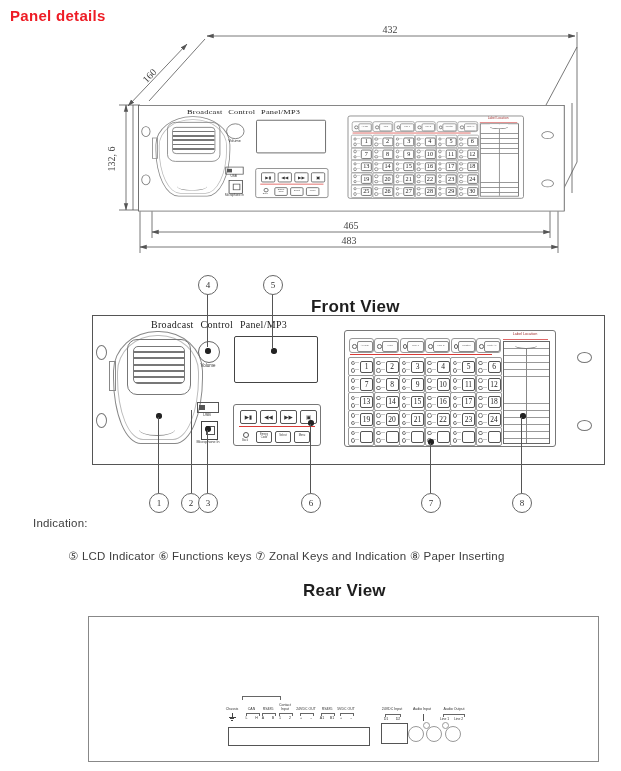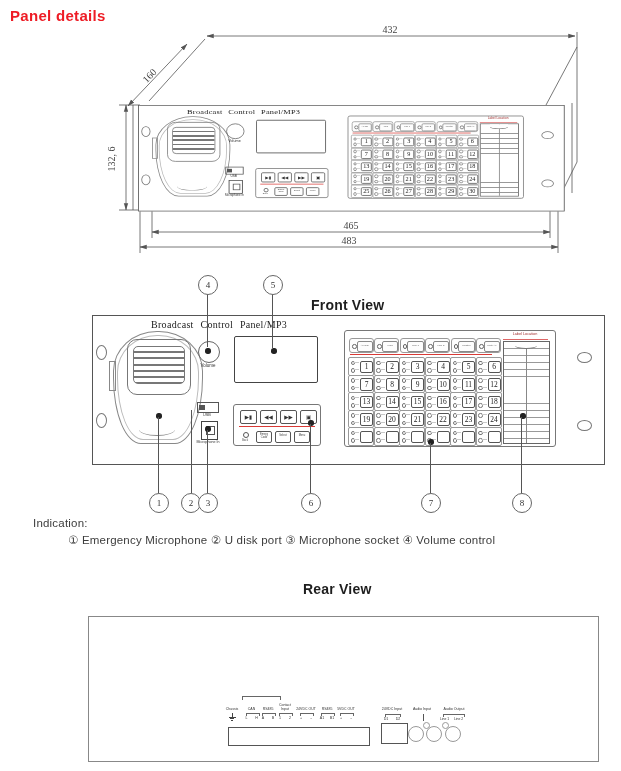--- a/index.html
+++ b/index.html
@@ -1,20 +1,20 @@
 <!DOCTYPE html>
 <html style="--accent: #ee1c25;"><head>
 <meta charset="utf-8">
 <style>
   html,body{margin:0;padding:0}
   body{width:621px;height:771px;background:#fff;overflow:hidden}
   .page{position:relative;width:533px;height:771px;background:#fff;font-family:"Liberation Sans",sans-serif}
   .abs{position:absolute}
   .page-title{position:absolute;left:10px;top:7px;font-size:15px;font-weight:bold;color:var(--accent,#ee1c25);letter-spacing:.3px}
-  .view-title{position:absolute;font-size:14px;font-weight:bold;color:#1e1e1e;letter-spacing:.2px}
+  .view-title{position:absolute;font-size:17px;font-weight:bold;color:#1e1e1e;letter-spacing:.2px}
   .face{position:absolute;width:511px;height:148px;border:1.2px solid #555;background:#fff}
   #dim-face{left:138px;top:105px;transform:scale(.8317,.7095);transform-origin:0 0}
   #front-face{left:92px;top:315px}
   .rear{position:absolute;left:88px;top:616px;width:509px;height:144px;border:1px solid #888;background:#fff}
   .desc-h{position:absolute;left:33px;top:517px;font-size:11.5px;color:#3d3d3d;letter-spacing:.2px;font-family:"Liberation Sans","DejaVu Sans",sans-serif}
   .desc-l{position:absolute;font-size:11.5px;color:#3d3d3d;white-space:nowrap;letter-spacing:.2px;font-family:"Liberation Sans","DejaVu Sans",sans-serif}
   #dims line{stroke:#555;stroke-width:.8}
   #dims text{font:10px "Liberation Serif",serif;fill:#444}
 </style>
 </head>
@@ -634,21 +634,21 @@
       <div style="position: absolute; left: 263px; top: 275px; width: 18px; height: 18px; border: 1px solid rgb(102, 102, 102); border-radius: 50%; background: rgb(255, 255, 255); display: flex; align-items: center; justify-content: center; font: 9px &quot;Liberation Serif&quot;, serif; color: rgb(51, 51, 51);">5</div>
       <div style="position: absolute; left: 149px; top: 493px; width: 18px; height: 18px; border: 1px solid rgb(102, 102, 102); border-radius: 50%; background: rgb(255, 255, 255); display: flex; align-items: center; justify-content: center; font: 9px &quot;Liberation Serif&quot;, serif; color: rgb(51, 51, 51);">1</div>
       <div style="position: absolute; left: 181px; top: 493px; width: 18px; height: 18px; border: 1px solid rgb(102, 102, 102); border-radius: 50%; background: rgb(255, 255, 255); display: flex; align-items: center; justify-content: center; font: 9px &quot;Liberation Serif&quot;, serif; color: rgb(51, 51, 51);">2</div>
       <div style="position: absolute; left: 198px; top: 493px; width: 18px; height: 18px; border: 1px solid rgb(102, 102, 102); border-radius: 50%; background: rgb(255, 255, 255); display: flex; align-items: center; justify-content: center; font: 9px &quot;Liberation Serif&quot;, serif; color: rgb(51, 51, 51);">3</div>
       <div style="position: absolute; left: 301px; top: 493px; width: 18px; height: 18px; border: 1px solid rgb(102, 102, 102); border-radius: 50%; background: rgb(255, 255, 255); display: flex; align-items: center; justify-content: center; font: 9px &quot;Liberation Serif&quot;, serif; color: rgb(51, 51, 51);">6</div>
       <div style="position: absolute; left: 421px; top: 493px; width: 18px; height: 18px; border: 1px solid rgb(102, 102, 102); border-radius: 50%; background: rgb(255, 255, 255); display: flex; align-items: center; justify-content: center; font: 9px &quot;Liberation Serif&quot;, serif; color: rgb(51, 51, 51);">7</div>
       <div style="position: absolute; left: 512px; top: 493px; width: 18px; height: 18px; border: 1px solid rgb(102, 102, 102); border-radius: 50%; background: rgb(255, 255, 255); display: flex; align-items: center; justify-content: center; font: 9px &quot;Liberation Serif&quot;, serif; color: rgb(51, 51, 51);">8</div>
     </div>
 
   <div class="desc-h">Indication:</div>
-  <div class="desc-l" style="left:68px;top:533px">① Emergency Microphone ② U disk port ③ Microphone socket ④ Volume control</div>
+  <div class="desc-l" style="left:68px;top:549px">⑤ LCD Indicator ⑥ Functions keys ⑦ Zonal Keys and Indication ⑧ Paper Inserting</div>
 
   <div class="view-title" style="left:303px;top:581px">Rear View</div>
   <div id="rear-box" class="rear">
       <div style="position: absolute; left: 153px; top: 79px; width: 37px; height: 3px; border-top: 0.6px solid rgb(102, 102, 102); border-right: 0.6px solid rgb(102, 102, 102); border-left: 0.6px solid rgb(102, 102, 102); border-image: initial; border-bottom: none;"></div>
       <div style="position: absolute; left: 134px; top: 83px; width: 18px; height: 11px; display: flex; align-items: flex-end; justify-content: center; text-align: center; font-size: 3.5px; line-height: 1.15; color: rgb(51, 51, 51);">Chassis</div>
       <div style="position: absolute; left: 142.6px; top: 96px; width: 0.8px; height: 3.5px; background: rgb(68, 68, 68);"></div>
       <div style="position: absolute; left: 139.5px; top: 99.5px; width: 7px; height: 0.8px; background: rgb(68, 68, 68);"></div>
       <div style="position: absolute; left: 140.7px; top: 101px; width: 4.6px; height: 0.8px; background: rgb(68, 68, 68);"></div>
       <div style="position: absolute; left: 141.9px; top: 102.5px; width: 2.2px; height: 0.8px; background: rgb(68, 68, 68);"></div>
       <div style="position: absolute; left: 155px; top: 83px; width: 15px; height: 11px; display: flex; align-items: flex-end; justify-content: center; text-align: center; font-size: 3.5px; line-height: 1.15; color: rgb(51, 51, 51);">CAN</div>

